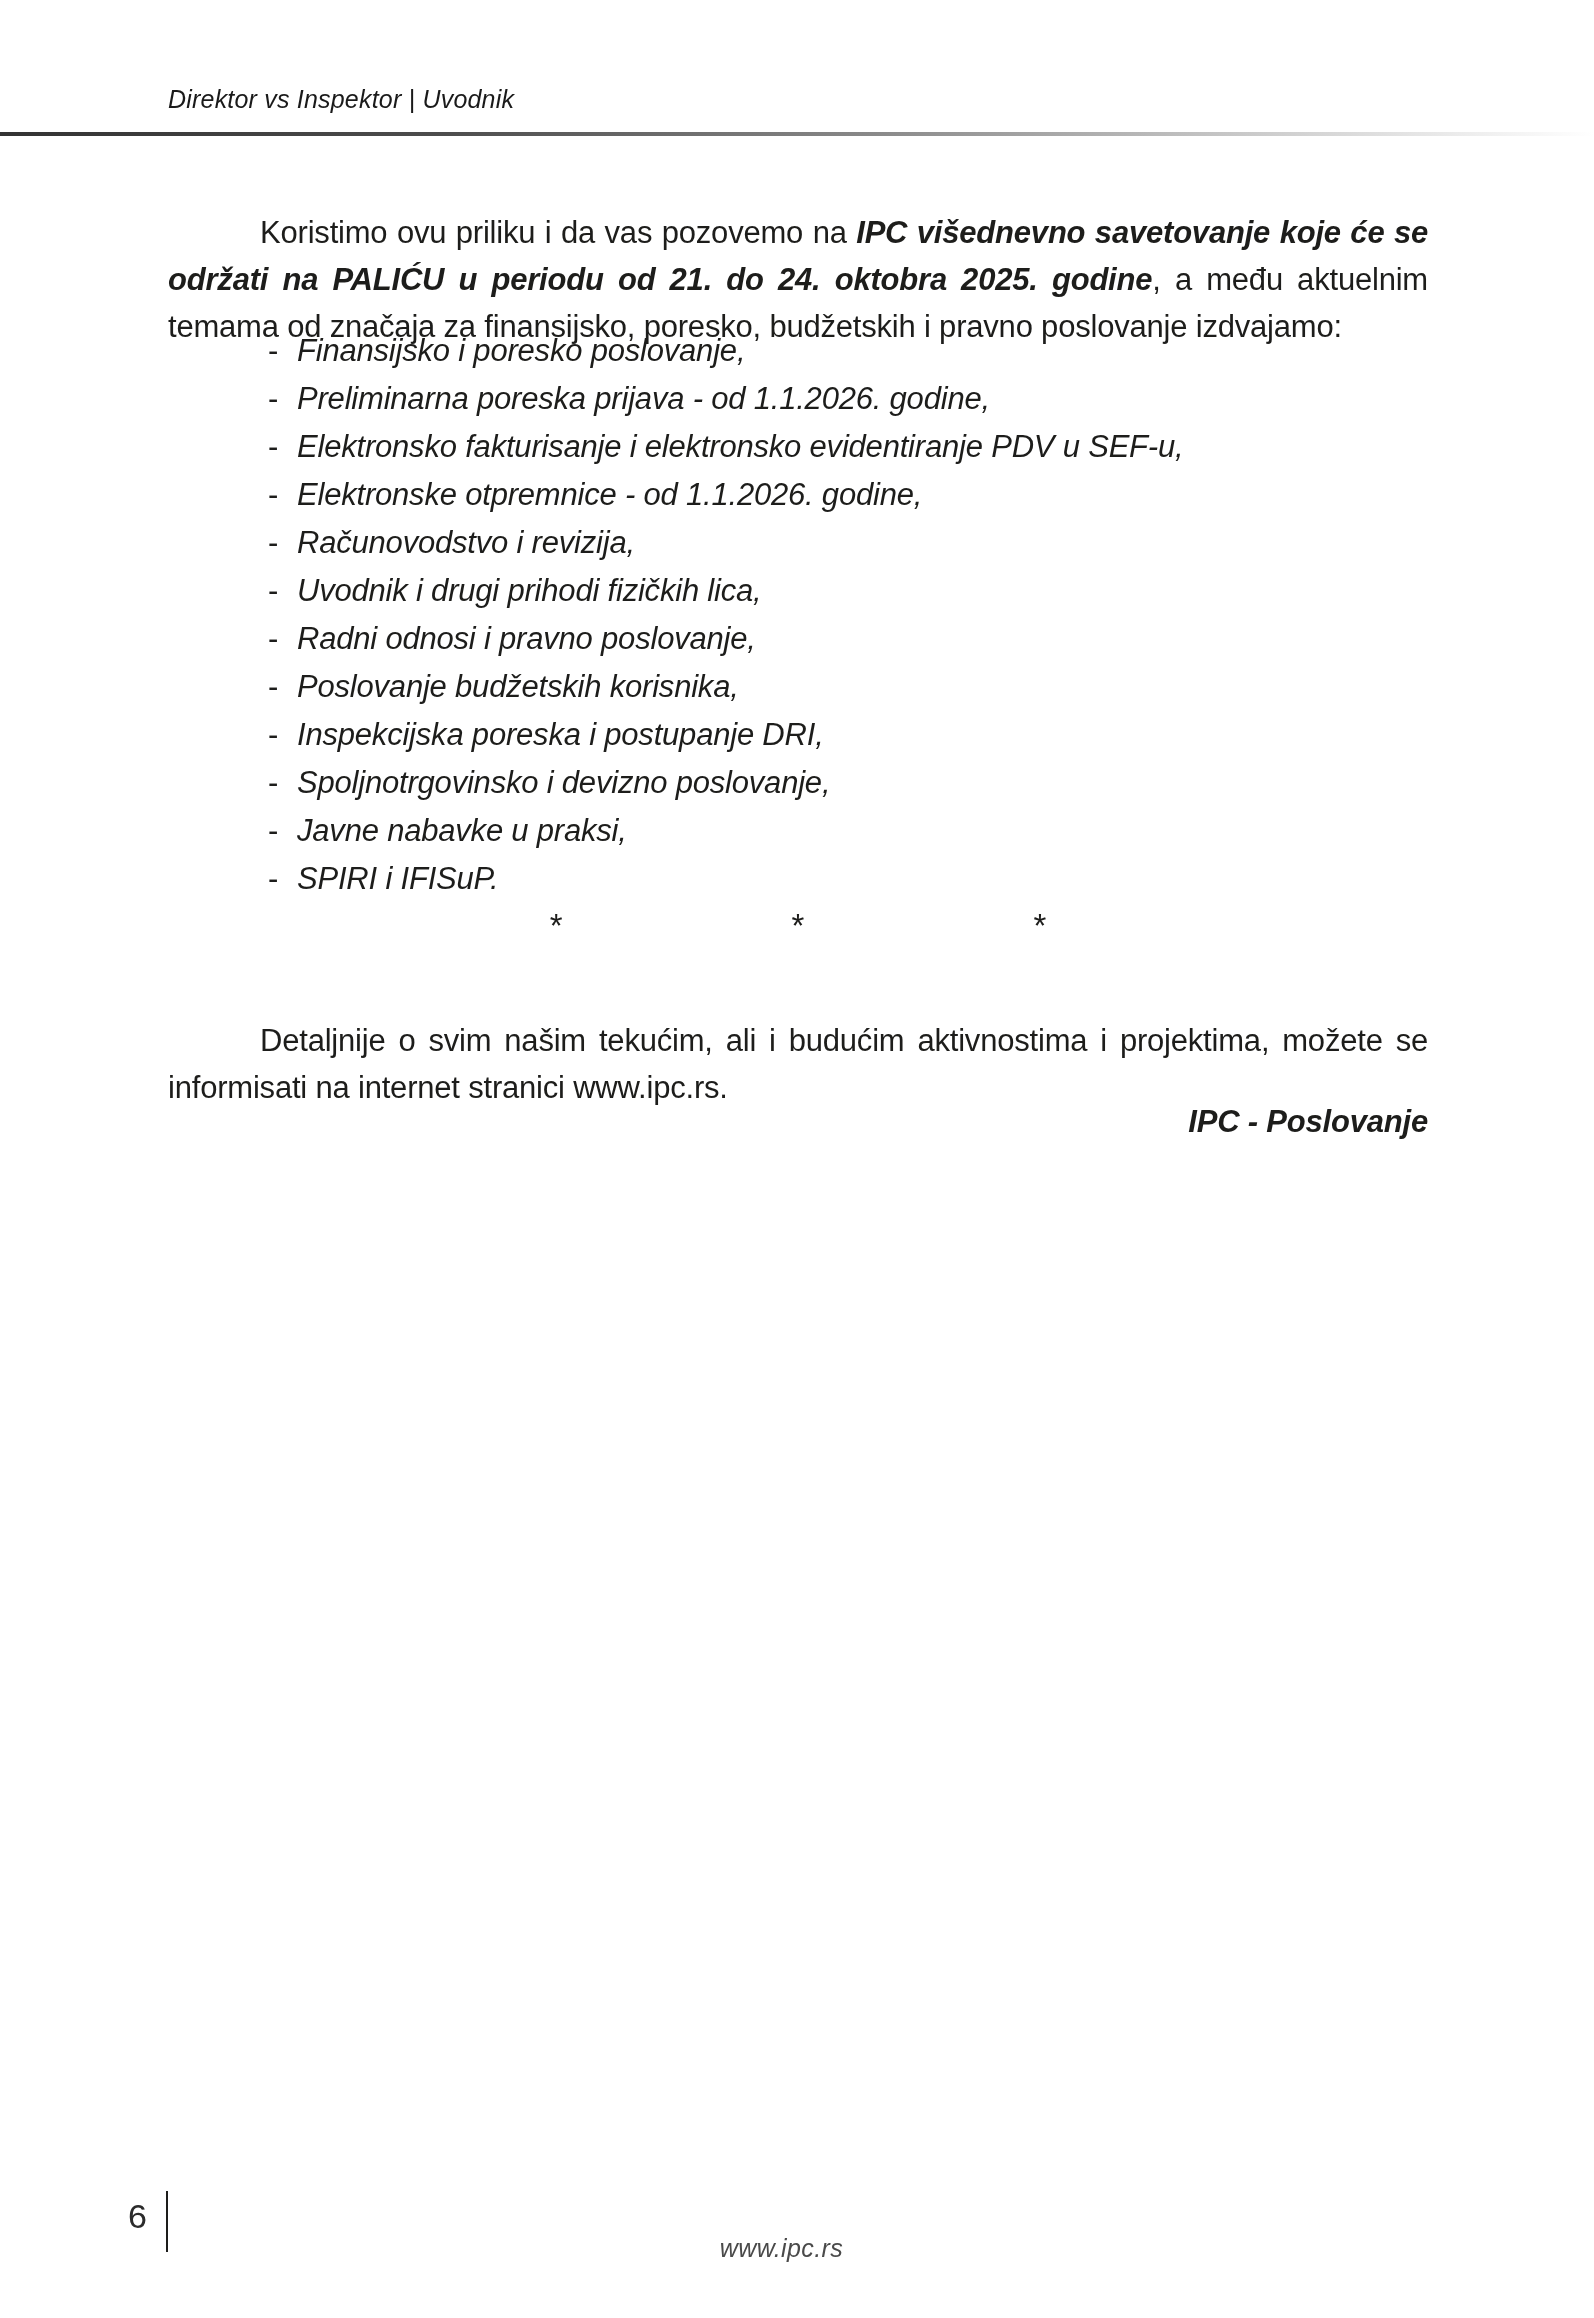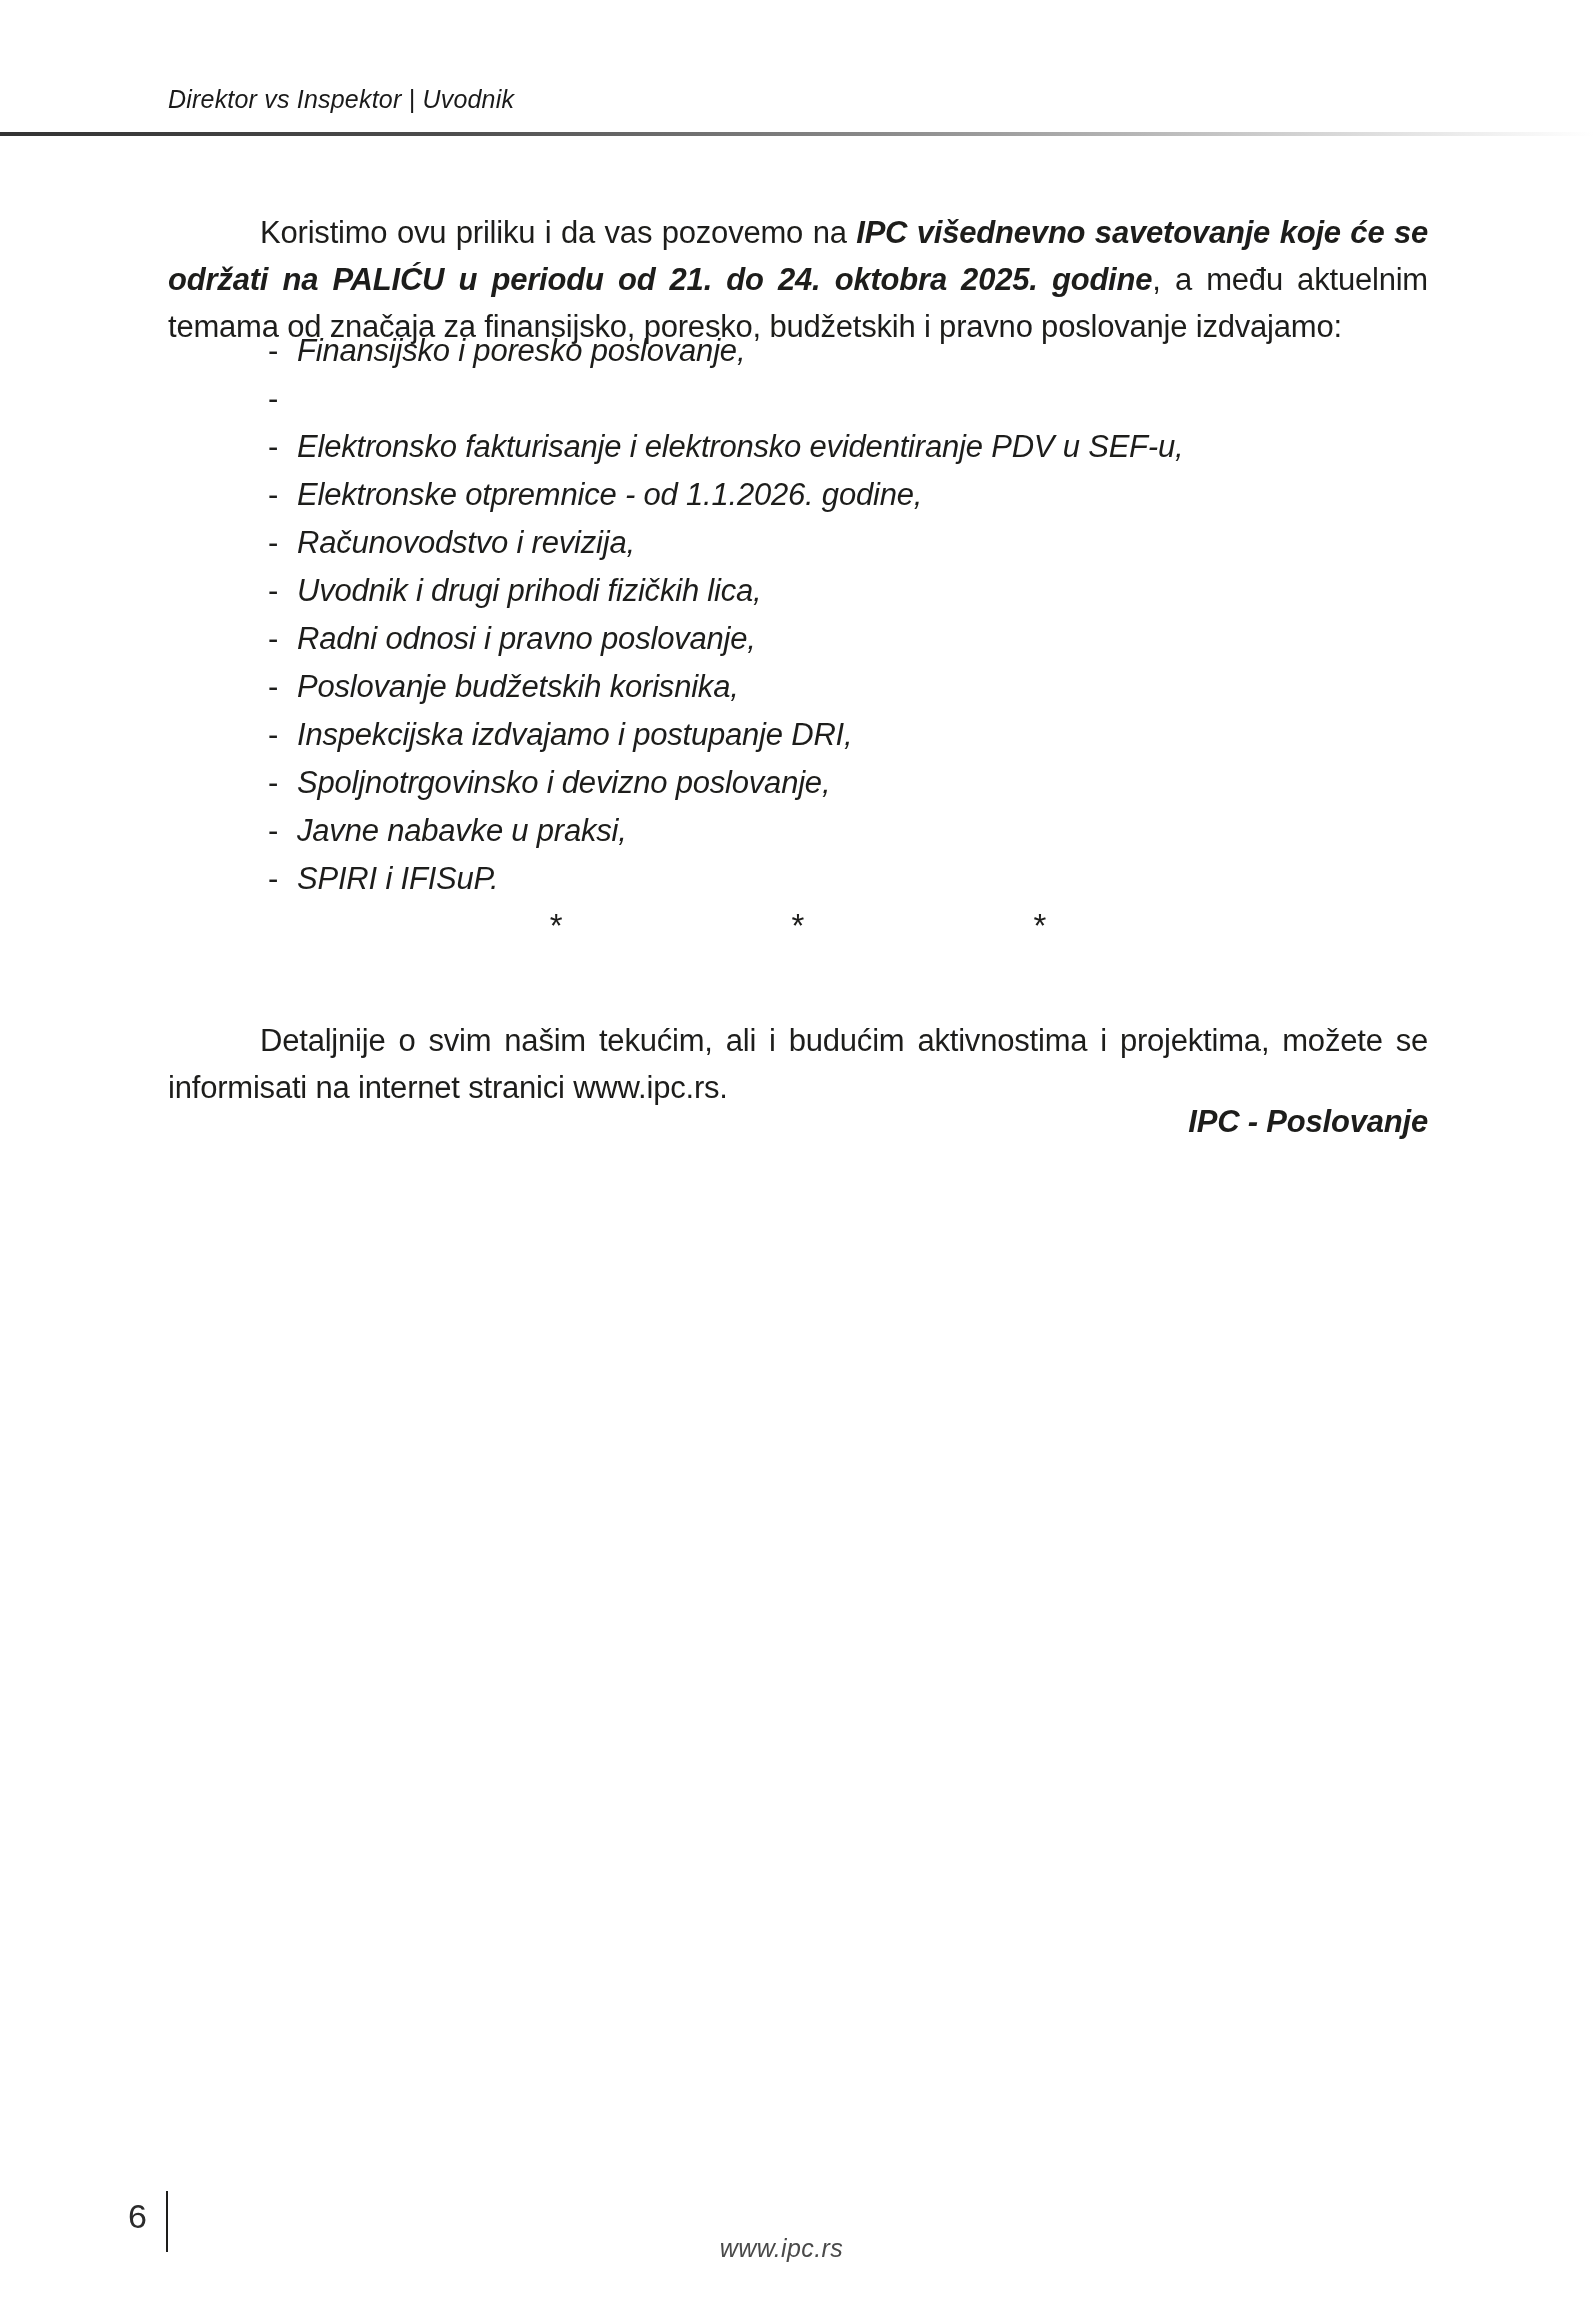--- a/index.html
+++ b/index.html
@@ -132,20 +132,21 @@
 
   <p class="para para-intro"><span>Koristimo ovu priliku i da vas pozovemo na </span><span class="bold-italic">IPC višednevno savetovanje koje će se održati na PALIĆU u periodu od 21. do 24. oktobra 2025. godine</span><span>, a među aktuelnim temama od značaja za finansijsko, poresko, budžetskih i pravno poslovanje izdvajamo:</span></p>
 
   <ul class="topic-list">
     <li class="topic-item">
       <span class="topic-marker">-</span>
       <span>Finansijsko i poresko poslovanje,</span>
     </li>
     <li class="topic-item">
       <span class="topic-marker">-</span>
+      <span>Preliminarna poreska prijava - od 1.1.2026. godine,</span>
     </li>
     <li class="topic-item">
       <span class="topic-marker">-</span>
       <span>Elektronsko fakturisanje i elektronsko evidentiranje PDV u SEF-u,</span>
     </li>
     <li class="topic-item">
       <span class="topic-marker">-</span>
       <span>Elektronske otpremnice - od 1.1.2026. godine,</span>
     </li>
     <li class="topic-item">
@@ -159,21 +160,21 @@
     <li class="topic-item">
       <span class="topic-marker">-</span>
       <span>Radni odnosi i pravno poslovanje,</span>
     </li>
     <li class="topic-item">
       <span class="topic-marker">-</span>
       <span>Poslovanje budžetskih korisnika,</span>
     </li>
     <li class="topic-item">
       <span class="topic-marker">-</span>
-      <span>Inspekcijska izdvajamo i postupanje DRI,</span>
+      <span>Inspekcijska poreska i postupanje DRI,</span>
     </li>
     <li class="topic-item">
       <span class="topic-marker">-</span>
       <span>Spoljnotrgovinsko i devizno poslovanje,</span>
     </li>
     <li class="topic-item">
       <span class="topic-marker">-</span>
       <span>Javne nabavke u praksi,</span>
     </li>
     <li class="topic-item">

